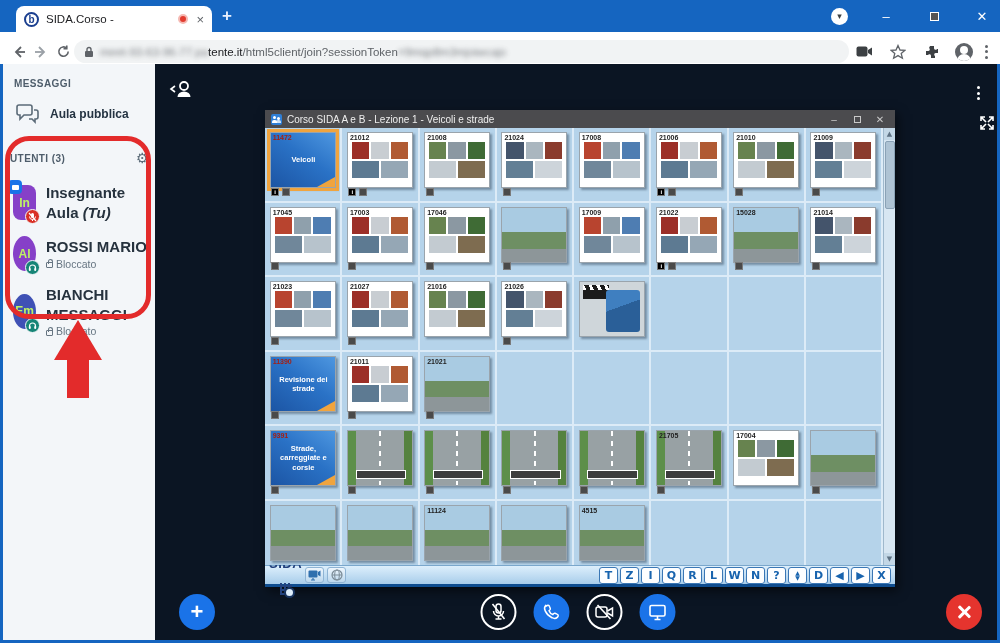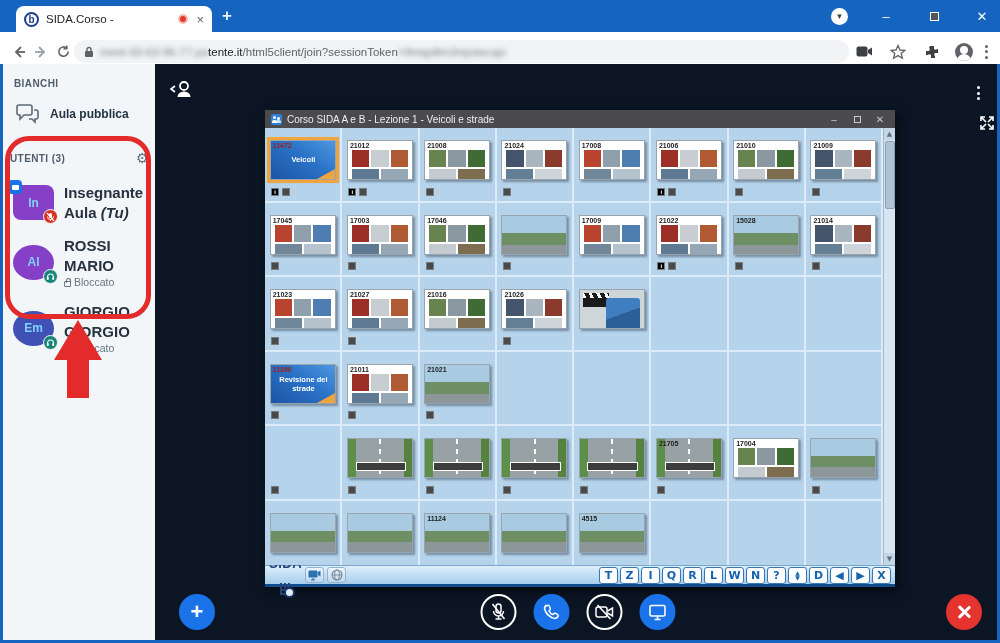--- a/index.html
+++ b/index.html
@@ -38,21 +38,21 @@
   .edge-bottom { position:absolute; left:0; bottom:0; width:100%; height:3px; background:#1565c0; z-index:9; }
 
   
   .sidebar { width:155px; height:100%; background:#f3f6f9; position:relative; padding-top:14px; }
   .sb-h { font-size:10px; font-weight:bold; color:#4e5d6b; letter-spacing:.4px; padding:0 14px; }
   .chat-item { display:flex; align-items:center; gap:10px; padding:14px 14px 18px 16px; cursor:pointer; }
   .chat-item .lbl { font-size:12px; font-weight:bold; color:#243342; }
   .users-h { display:flex; align-items:center; justify-content:space-between; padding:8px 6px 10px 10px; }
   .gear { color:#5b6b78; font-size:14px; font-family:"DejaVu Sans", sans-serif; cursor:pointer; }
   .user-row { display:flex; align-items:center; gap:10px; padding:7px 6px 7px 13px; cursor:pointer; }
-  .uav { position:relative; width:41px; height:35px; flex:none; color:#7dd3fc; font-size:12px; font-weight:bold; display:flex; align-items:center; justify-content:center; }
+  .uav { position:relative; width:23px; height:35px; flex:none; color:#bef264; font-size:12px; font-weight:bold; display:flex; align-items:center; justify-content:center; }
   .uav.square { border-radius:8px; }
   .uav.circle { border-radius:50%; }
   .badge { position:absolute; display:flex; align-items:center; justify-content:center; }
   .badge.presenter { left:-5px; top:-5px; width:14px; height:14px; border-radius:4px; background:#1a73e8; }
   .badge.presenter i { width:7px; height:5px; background:#fff; border-radius:1px; }
   .badge.bl { right:-4px; bottom:-4px; width:15px; height:15px; border-radius:50%; border:1.5px solid #f3f6f9; }
   .badge.mic-off { background:#d93025; }
   .badge.listen { background:#168577; }
   .uname { font-size:15px; font-weight:bold; color:#26323e; line-height:1.3; }
   .uname em { font-weight:bold; }
@@ -79,21 +79,21 @@
   .mwin-ic { width:11px; height:11px; border-radius:2px; background:#2f7fd6; position:relative; flex:none; }
   .mwin-ic::before { content:''; position:absolute; left:2px; top:2px; width:3px; height:3px; border-radius:50%; background:#fff; box-shadow:4px 1px 0 #fff; }
   .mwin-ic::after { content:''; position:absolute; left:1px; top:6px; width:5px; height:3px; border-radius:2px 2px 0 0; background:#fff; box-shadow:4px 0 0 #cfe3f7; }
   .mwin-title { color:#eee; font-size:10px; flex:1; white-space:nowrap; overflow:hidden; }
   .mwin-ctl { color:#c9c9c9; font-size:10px; width:18px; text-align:center; cursor:pointer; }
   .mwin-ctl .sq2 { display:inline-block; width:7px; height:7px; border:1px solid #c9c9c9; }
 
   .gridwrap { position:relative; height:437px; background:#b5d3ea; overflow:hidden; }
   .sgrid { position:absolute; left:0; top:0; width:618px; height:437px; display:grid; grid-template-columns:repeat(8,1fr); grid-auto-rows:74.5px; }
   .cell { border-right:2px solid #dcebf7; border-bottom:2px solid #dcebf7; position:relative; cursor:pointer; }
-  .card { position:absolute; left:50%; top:12px; transform:translateX(-50%); width:66px; height:40px; background:#fff; border:1px solid #9aa4ac; box-shadow:1.5px 1.5px 2px rgba(40,60,80,.45); overflow:hidden; }
+  .card { position:absolute; left:50%; top:4px; transform:translateX(-50%); width:66px; height:56px; background:#fff; border:1px solid #9aa4ac; box-shadow:1.5px 1.5px 2px rgba(40,60,80,.45); overflow:hidden; }
   .card.sel { outline:3px solid #f0a43e; }
   .snum { position:absolute; left:2px; top:1px; font-size:7px; font-weight:bold; color:#222; z-index:3; }
   .card.title-k .snum { color:#a32014; }
   .card.title-k { background:linear-gradient(215deg,#4e97e0 0%,#2a72c6 45%,#1c55a4 100%); }
   .card.title-k::after { content:''; position:absolute; right:0; bottom:0; width:0; height:0; border-left:18px solid transparent; border-bottom:10px solid #f0a43e; }
   .slide-title { position:absolute; left:4px; top:50%; transform:translateY(-50%); width:90%; color:#fff; font-size:7.5px; font-weight:bold; line-height:1.25; text-align:center; z-index:2; }
   .collage { position:absolute; inset:9px 4px 4px 4px; display:flex; flex-wrap:wrap; gap:2px; align-content:flex-start; }
   .collage i { flex:1 1 28%; height:17px; }
   .p0 i:nth-child(1){background:#b8442f}.p0 i:nth-child(2){background:#8fa0ac}.p0 i:nth-child(3){background:#4e7db2}.p0 i:nth-child(4){background:#70879a}.p0 i:nth-child(5){background:#b7c3cc}
   .p1 i:nth-child(1){background:#9c2f28}.p1 i:nth-child(2){background:#c8cdd2}.p1 i:nth-child(3){background:#b05a33}.p1 i:nth-child(4){background:#5d7a92}.p1 i:nth-child(5){background:#95a7b5}
@@ -207,21 +207,21 @@
           <i></i>
           <i></i>
           <i></i>
         </span>
     </div>
   </div>
 
   <div class="content">
 
     <aside class="sidebar">
-      <div class="sb-h">BIANCHI</div>
+      <div class="sb-h">MESSAGGI</div>
       <div class="chat-item">
         <svg width="24" height="21" viewBox="0 0 24 21">
             <path d="M3 2 h11 a2 2 0 0 1 2 2 v6 a2 2 0 0 1 -2 2 h-6 l-4 4 v-4 h-1 a2 2 0 0 1 -2 -2 v-6 a2 2 0 0 1 2 -2 z" fill="none" stroke="#5b6b78" stroke-width="1.6"></path>
             <path d="M18 7 h2 a2 2 0 0 1 2 2 v5 a2 2 0 0 1 -2 2 h-1 v3 l-3 -3 h-3" fill="none" stroke="#5b6b78" stroke-width="1.6"></path>
           </svg>
         <span class="lbl">Aula pubblica</span>
       </div>
       <div class="sb-h users-h">
         <span>UTENTI (3)</span>
         <span class="gear">⚙</span>
@@ -259,21 +259,21 @@
           </div>
           <div class="user-row">
             <span class="uav circle" style="background: rgb(63, 81, 181);">Em<span class="badge bl listen">
                 <svg width="9" height="9" viewBox="0 0 9 9">
                   <path d="M1.5 6 v-1 a3 3 0 0 1 6 0 v1" fill="none" stroke="#fff" stroke-width="1.2"></path>
                   <rect x="0.8" y="5" width="2" height="3" rx="1" fill="#fff"></rect>
                   <rect x="6.2" y="5" width="2" height="3" rx="1" fill="#fff"></rect>
                 </svg>
               </span></span>
             <div>
-              <div class="uname">GIORGIO GIORGIO</div>
+              <div class="uname">BIANCHI MESSAGGI</div>
               <div class="usub">
                 <span class="lockg"></span>
                 <span>Bloccato</span>
               </div>
             </div>
           </div>
         </div>
 
       <div class="annot-ring"></div>
       <div class="annot-arrow">
@@ -630,20 +630,24 @@
                 <div class="badges">
                   <b></b>
                 </div>
               </div>
               <div class="cell"></div>
               <div class="cell"></div>
               <div class="cell"></div>
               <div class="cell"></div>
               <div class="cell"></div>
               <div class="cell">
+                <div class="card title-k">
+                  <span class="slide-title">Strade, carreggiate e corsie</span>
+                  <span class="snum">9391</span>
+                </div>
                 <div class="badges">
                   <b></b>
                 </div>
               </div>
               <div class="cell">
                 <div class="card">
                   <div class="road-k"></div>
                 </div>
                 <div class="badges">
                   <b></b>

